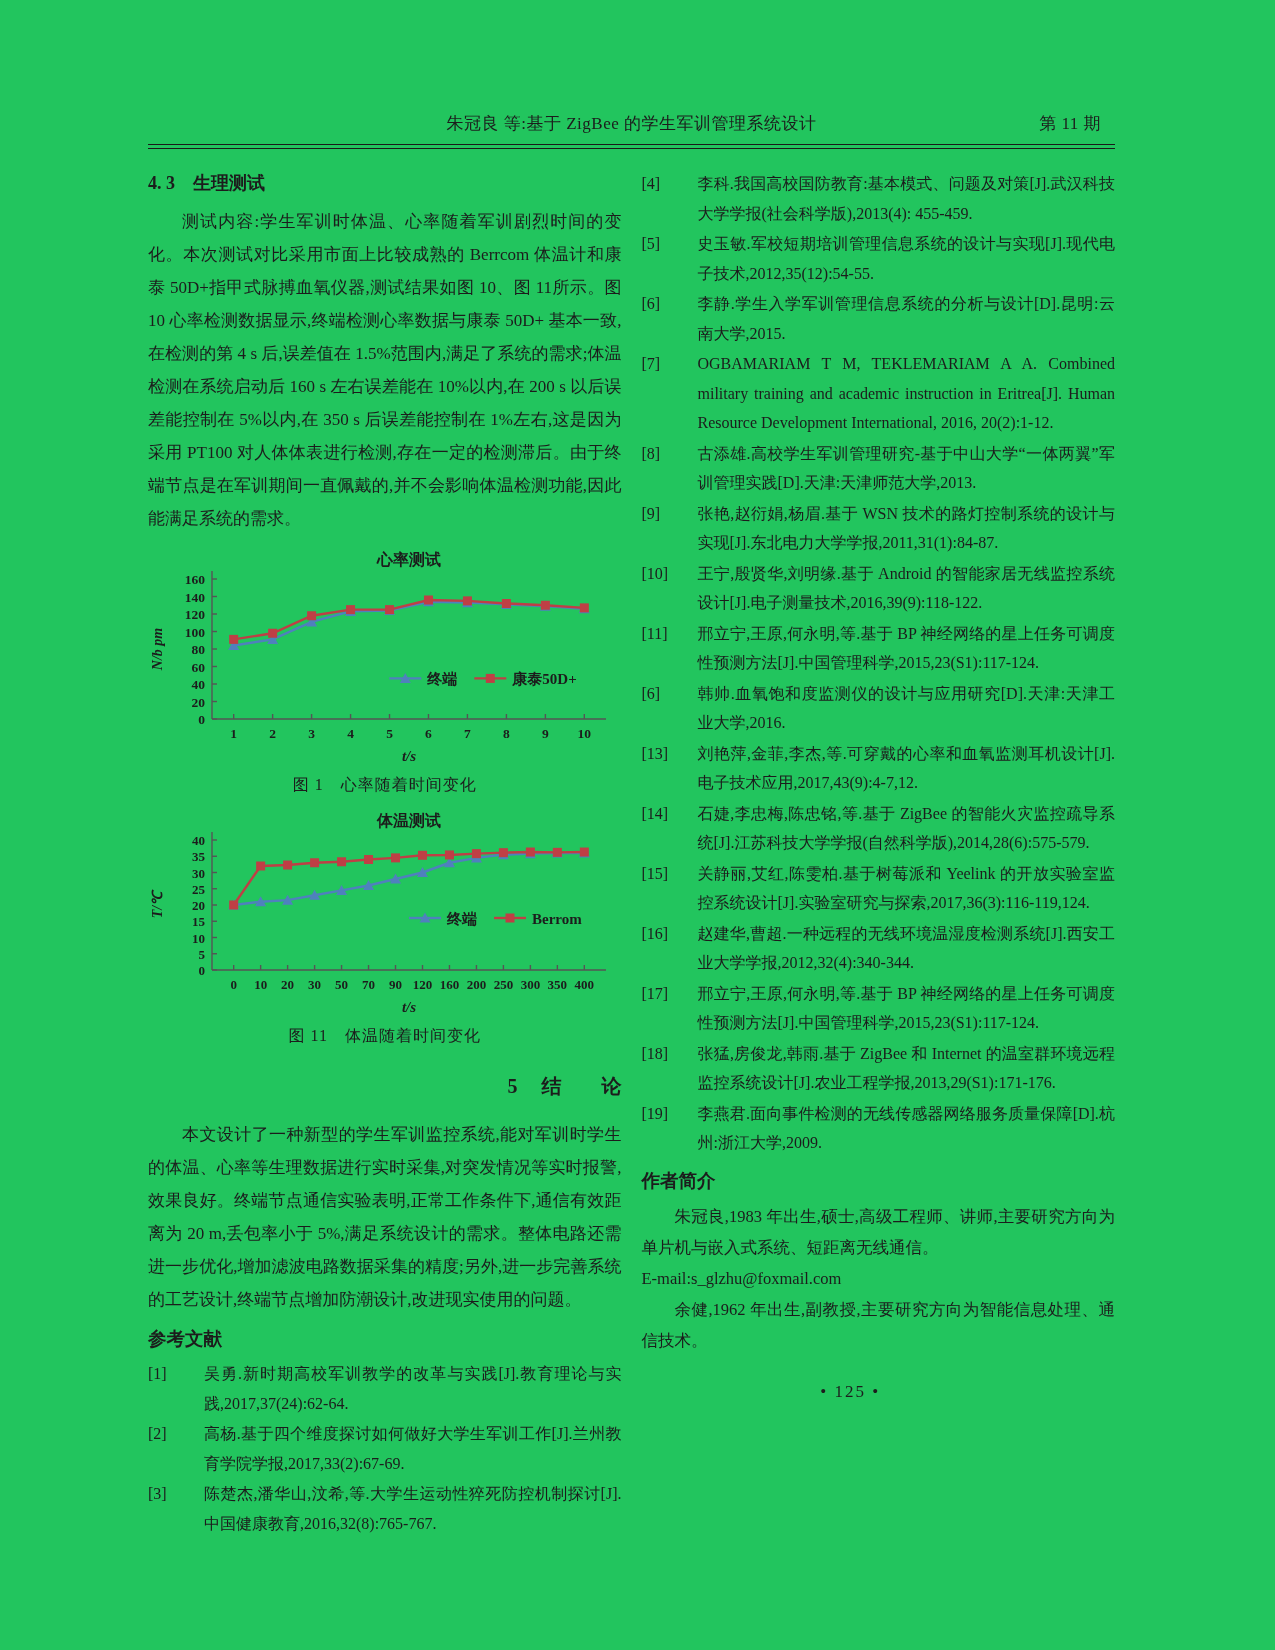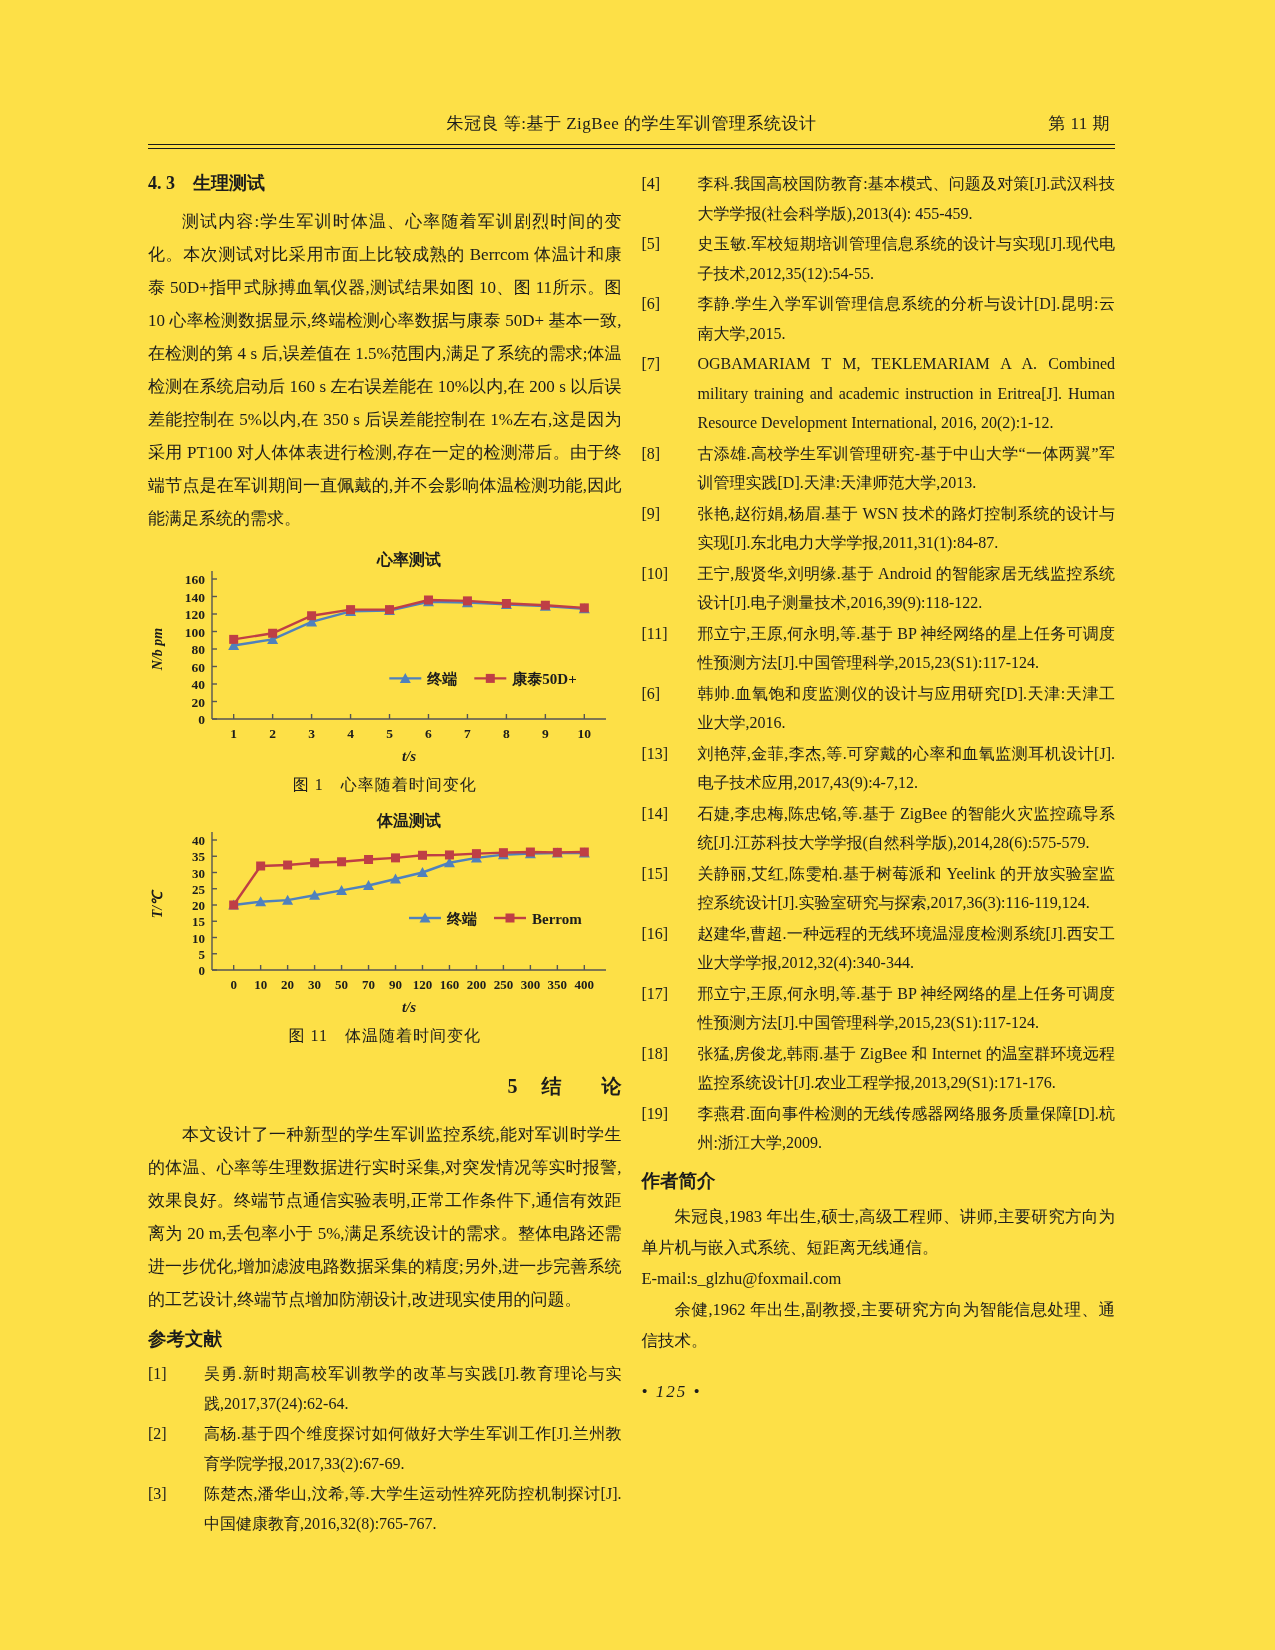--- a/index.html
+++ b/index.html
@@ -1,46 +1,46 @@
 <!DOCTYPE html>
 <html><head>
 <meta charset="utf-8">
 <style>
   html,body{margin:0;padding:0;background:#ffffff;}
   .page{
     position:relative;
     width:1275px;height:1650px;
     box-sizing:border-box;
-    background:#fde047;
+    background:#22c55e;
     padding:112px 160px 0 148px;
     overflow:hidden;
     font-family:"Liberation Serif","DejaVu Serif",serif;
     color:#1c1c1c;
   }
   
   .head-row{display:flex;align-items:baseline;justify-content:center;position:relative;
     font-size:17px;letter-spacing:.5px;padding-bottom:9px;}
-  .head-issue{position:absolute;right:5px;}
+  .head-issue{position:absolute;right:14px;}
   .double-rule{height:3px;border-top:1.6px solid #1a1a1a;border-bottom:1px solid #1a1a1a;}
   
   .columns{display:flex;gap:20px;margin-top:20px;}
   .col{flex:1;min-width:0;}
   
   .sec-h{font-size:18px;font-weight:bold;margin:2px 0 10px 0;}
   .sec-h .num{margin-right:18px;}
   .sec-h5{font-size:20px;font-weight:bold;margin:26px 0 18px 0;text-align:right;}
   .sec-h5 .num{margin-right:24px;}
   .body-par{font-size:17px;line-height:33px;text-align:justify;text-indent:2em;margin:0 0 6px 0;}
   .refs-h{font-size:18.5px;font-weight:bold;margin:10px 0 8px 0;}
   .ref{display:flex;font-size:16px;line-height:29.5px;text-align:justify;margin-bottom:1px;}
   .ref-label{width:56px;flex-shrink:0;}
   .ref-text{flex:1;}
   .bio{font-size:16.5px;line-height:31px;text-align:justify;text-indent:2em;margin:0;}
   .email-line{font-size:16.5px;line-height:31px;margin:0;}
-  .page-num{font-size:17px;text-align:left;margin-top:26px;padding-right:56px;letter-spacing:2px;font-style:italic;}
+  .page-num{font-size:17px;text-align:center;margin-top:26px;padding-right:56px;letter-spacing:2px;}
   
   figure{margin:14px 0 4px 0;text-align:center;}
   figcaption{font-size:16px;margin-top:8px;letter-spacing:1px;}
   svg{display:block;}
   .c-title{font:bold 16px "Liberation Serif",serif;fill:#1c1c1c;}
   .c-tick{font:600 13.5px "Liberation Serif",serif;fill:#1c1c1c;}
   .c-tick2{font:600 13px "Liberation Serif",serif;fill:#1c1c1c;}
   .c-xlabel{font:italic 600 15px "Liberation Serif",serif;fill:#1c1c1c;}
   .c-ylabel{font:italic 600 14px "Liberation Serif",serif;fill:#1c1c1c;}
   .c-legend{font:bold 15px "Liberation Serif",serif;fill:#1c1c1c;}

